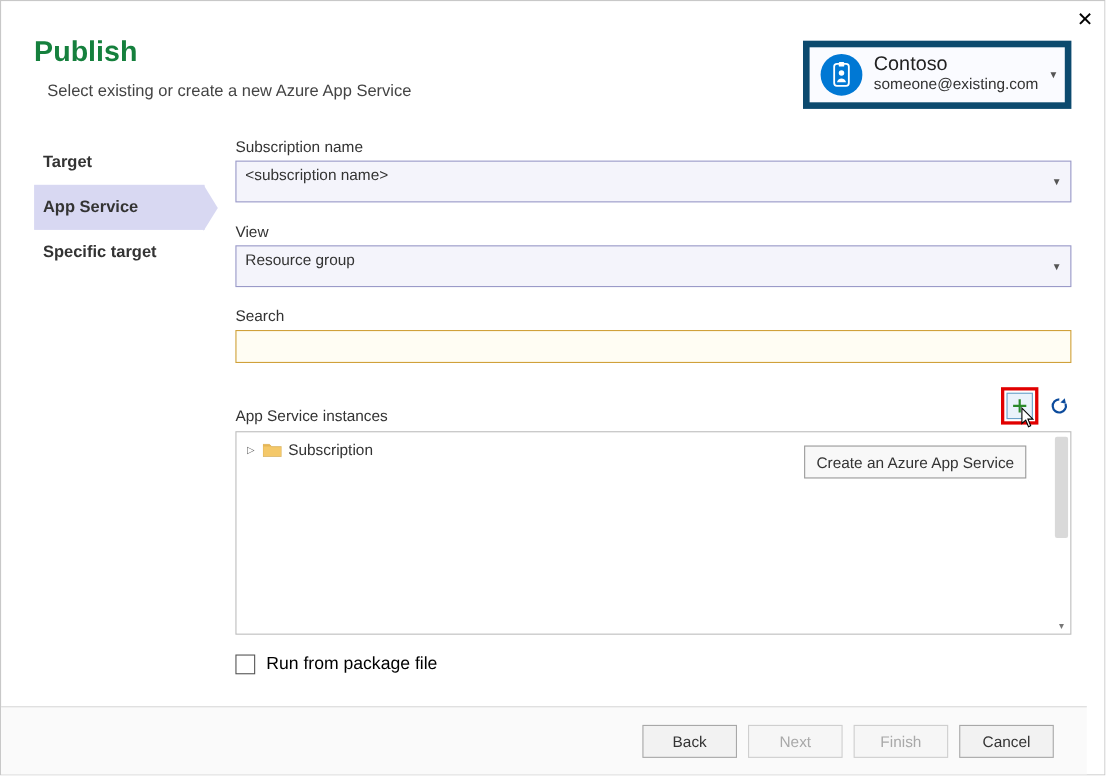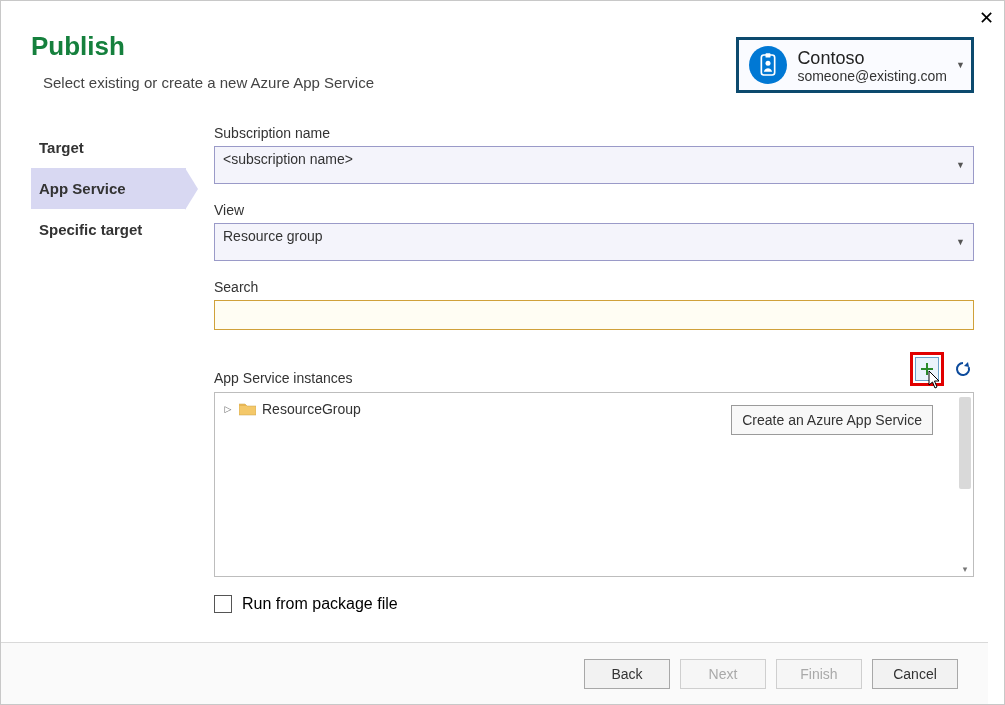--- a/index.html
+++ b/index.html
@@ -10,22 +10,22 @@
   }
   .close-x {
     position:absolute; top:6px; right:10px; font-size:18px; color:#000;
     cursor:pointer; font-weight:400;
   }
   .header-area { padding:30px 30px 0 30px; position:relative; }
   .title { font-size:26px; font-weight:700; color:#15803d; margin:0 0 8px 0; }
   .subtitle { font-size:15px; font-weight:400; color:#444; margin:12px; }
   .account-chip {
     position:absolute; top:36px; right:30px;
-    border:3px solid #0c4a6e; background:#fafbff;
-    padding:6px 24px 6px 10px; display:flex; align-items:flex-end; gap:10px;
+    border:6px solid #0c4a6e; background:#fafbff;
+    padding:6px 24px 6px 10px; display:flex; align-items:flex-start; gap:10px;
   }
   .account-chip .avatar {
     width:38px; height:38px; border-radius:50%; background:#0078d4;
     display:flex; align-items:center; justify-content:center;
   }
   .account-chip .avatar svg { width:20px; height:24px; }
   .account-chip .txt { display:flex; flex-direction:column; line-height:1.1; }
   .account-chip .org { font-size:18px; color:#222; }
   .account-chip .email { font-size:14px; color:#333; }
   .account-chip .dd { position:absolute; right:6px; top:50%; transform:translateY(-50%); font-size:9px; color:#555; }
@@ -188,21 +188,21 @@
       </div>
 
       <div class="tree-panel">
         <div class="tooltip-box">Create an Azure App Service</div>
         <div class="tree-node">
           <span class="tree-expander">▷</span>
           <svg class="folder-icon" viewBox="0 0 17 14">
             <path d="M0 2h6l2 2h9v9H0z" fill="#f4c869" stroke="#caa24a" stroke-width="0.5"></path>
             <path d="M0 2h6l2 2H0z" fill="#e6b656"></path>
           </svg>
-          <span>ResourceGroup</span>
+          <span>Subscription</span>
         </div>
         <div class="scroll-thumb"></div>
         <div class="scroll-arrow" style="bottom:2px;">▾</div>
       </div>
 
       <div class="run-row">
         <div class="chk"></div>
         <span>Run from package file</span>
       </div>
 

